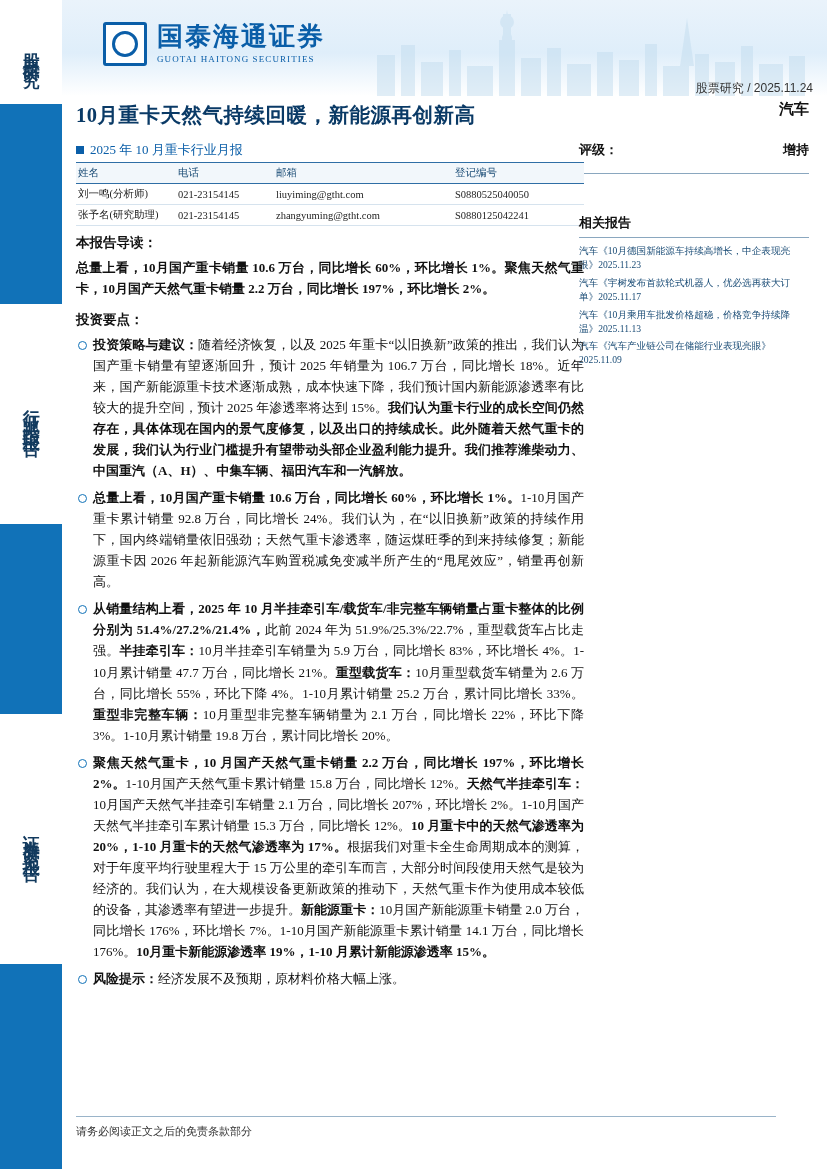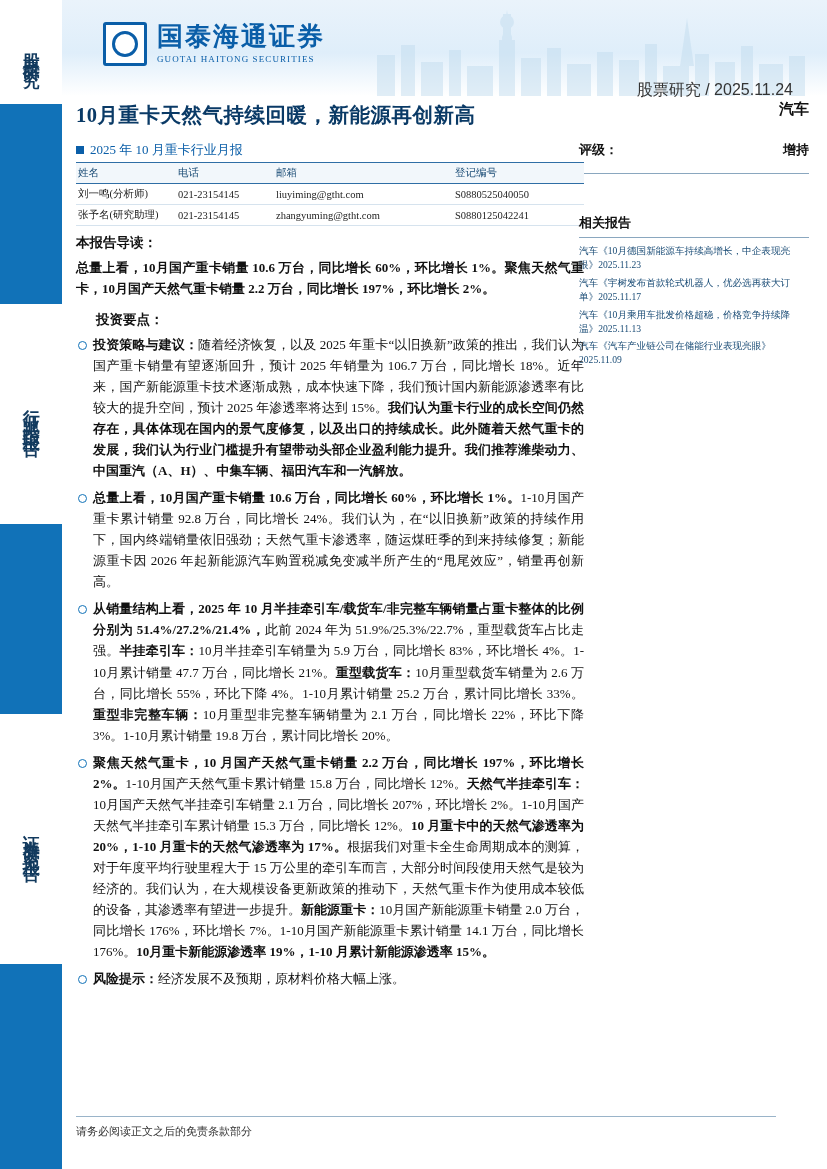--- a/index.html
+++ b/index.html
@@ -50,21 +50,21 @@
   .logo-mark:before{
     content:"";position:absolute;left:6px;top:6px;width:20px;height:20px;
     border:3px solid #0a5ea8;border-radius:50%;
   }
   .logo-cn{font-size:26px;font-weight:bold;color:#0a5ea8;letter-spacing:2px;line-height:1;}
   .logo-en{font-size:9px;color:#0a5ea8;letter-spacing:1.1px;margin-top:4px;}
 
   
   .main{position:absolute;left:62px;top:96px;width:765px;}
   .topline{
-    position:absolute;right:34px;top:-16px;font-size:16px;color:#333;
+    position:absolute;right:14px;top:-16px;font-size:12px;color:#333;
     font-family:"Liberation Sans", sans-serif;
   }
   .title-area{position:absolute;left:14px;top:6px;width:500px;}
   .doc-title{
     font-size:20.5px;font-weight:bold;color:#0a3a66;letter-spacing:.5px;
     line-height:1.3;
   }
   .subtitle{
     margin-top:12px;font-size:13px;color:#0a5ea8;display:flex;align-items:center;gap:6px;
   }
@@ -220,21 +220,21 @@
     <div class="rel-hr"></div>
     <div class="rel-item">汽车《10月德国新能源车持续高增长，中企表现亮眼》2025.11.23</div>
     <div class="rel-item">汽车《宇树发布首款轮式机器人，优必选再获大订单》2025.11.17</div>
     <div class="rel-item">汽车《10月乘用车批发价格超稳，价格竞争持续降温》2025.11.13</div>
     <div class="rel-item">汽车《汽车产业链公司在储能行业表现亮眼》2025.11.09</div>
   </div>
 
   <div class="bodycol">
     <div class="sect-h">本报告导读：</div>
     <p class="para">总量上看，10月国产重卡销量 10.6 万台，同比增长 60%，环比增长 1%。聚焦天然气重卡，10月国产天然气重卡销量 2.2 万台，同比增长 197%，环比增长 2%。</p>
-    <div class="sect-h" style="margin-top:10px;margin-left:20px;">投资要点：</div>
+    <div class="sect-h" style="margin-top:10px;">投资要点：</div>
     <ul class="bullets">
       <li><b>投资策略与建议：</b>随着经济恢复，以及 2025 年重卡“以旧换新”政策的推出，我们认为国产重卡销量有望逐渐回升，预计 2025 年销量为 106.7 万台，同比增长 18%。近年来，国产新能源重卡技术逐渐成熟，成本快速下降，我们预计国内新能源渗透率有比较大的提升空间，预计 2025 年渗透率将达到 15%。<b>我们认为重卡行业的成长空间仍然存在，具体体现在国内的景气度修复，以及出口的持续成长。此外随着天然气重卡的发展，我们认为行业门槛提升有望带动头部企业盈利能力提升。我们推荐潍柴动力、中国重汽（A、H）、中集车辆、福田汽车和一汽解放。</b></li>
       <li><b>总量上看，10月国产重卡销量 10.6 万台，同比增长 60%，环比增长 1%。</b>1-10月国产重卡累计销量 92.8 万台，同比增长 24%。我们认为，在“以旧换新”政策的持续作用下，国内终端销量依旧强劲；天然气重卡渗透率，随运煤旺季的到来持续修复；新能源重卡因 2026 年起新能源汽车购置税减免变减半所产生的“甩尾效应”，销量再创新高。</li>
       <li><b>从销量结构上看，2025 年 10 月半挂牵引车/载货车/非完整车辆销量占重卡整体的比例分别为 51.4%/27.2%/21.4%，</b>此前 2024 年为 51.9%/25.3%/22.7%，重型载货车占比走强。<b>半挂牵引车：</b>10月半挂牵引车销量为 5.9 万台，同比增长 83%，环比增长 4%。1-10月累计销量 47.7 万台，同比增长 21%。<b>重型载货车：</b>10月重型载货车销量为 2.6 万台，同比增长 55%，环比下降 4%。1-10月累计销量 25.2 万台，累计同比增长 33%。<b>重型非完整车辆：</b>10月重型非完整车辆销量为 2.1 万台，同比增长 22%，环比下降 3%。1-10月累计销量 19.8 万台，累计同比增长 20%。</li>
       <li><b>聚焦天然气重卡，10 月国产天然气重卡销量 2.2 万台，同比增长 197%，环比增长 2%。</b>1-10月国产天然气重卡累计销量 15.8 万台，同比增长 12%。<b>天然气半挂牵引车：</b>10月国产天然气半挂牵引车销量 2.1 万台，同比增长 207%，环比增长 2%。1-10月国产天然气半挂牵引车累计销量 15.3 万台，同比增长 12%。<b>10 月重卡中的天然气渗透率为 20%，1-10 月重卡的天然气渗透率为 17%。</b>根据我们对重卡全生命周期成本的测算，对于年度平均行驶里程大于 15 万公里的牵引车而言，大部分时间段使用天然气是较为经济的。我们认为，在大规模设备更新政策的推动下，天然气重卡作为使用成本较低的设备，其渗透率有望进一步提升。<b>新能源重卡：</b>10月国产新能源重卡销量 2.0 万台，同比增长 176%，环比增长 7%。1-10月国产新能源重卡累计销量 14.1 万台，同比增长 176%。<b>10月重卡新能源渗透率 19%，1-10 月累计新能源渗透率 15%。</b></li>
       <li><b>风险提示：</b>经济发展不及预期，原材料价格大幅上涨。</li>
     </ul>
   </div>
 </div>
 

